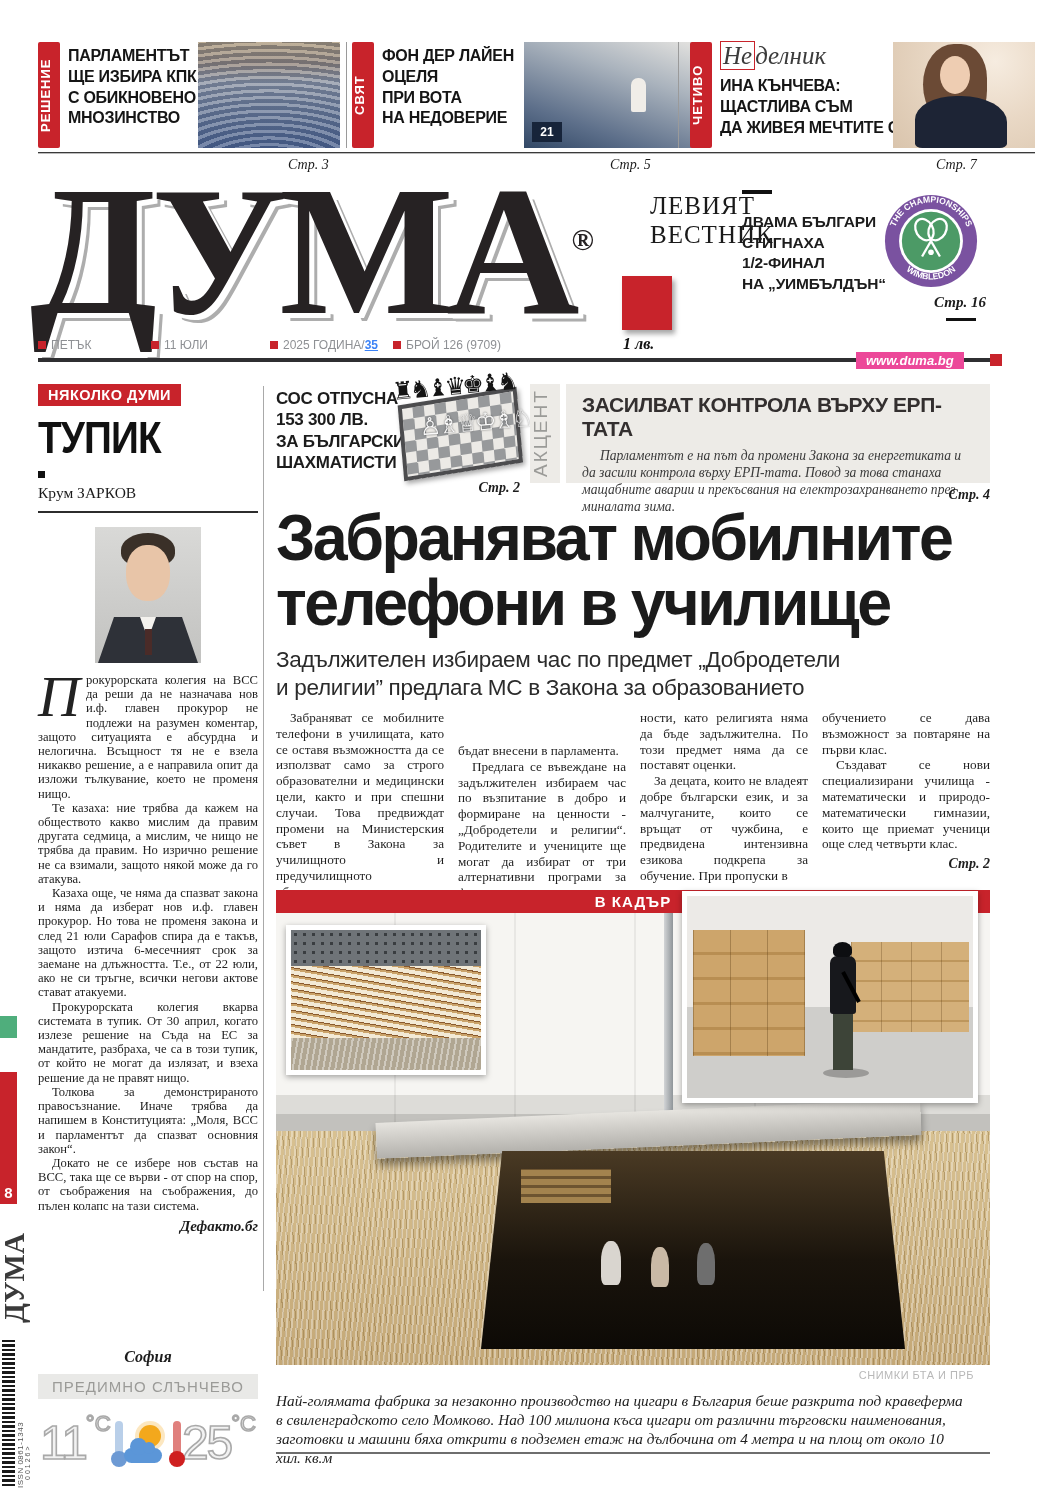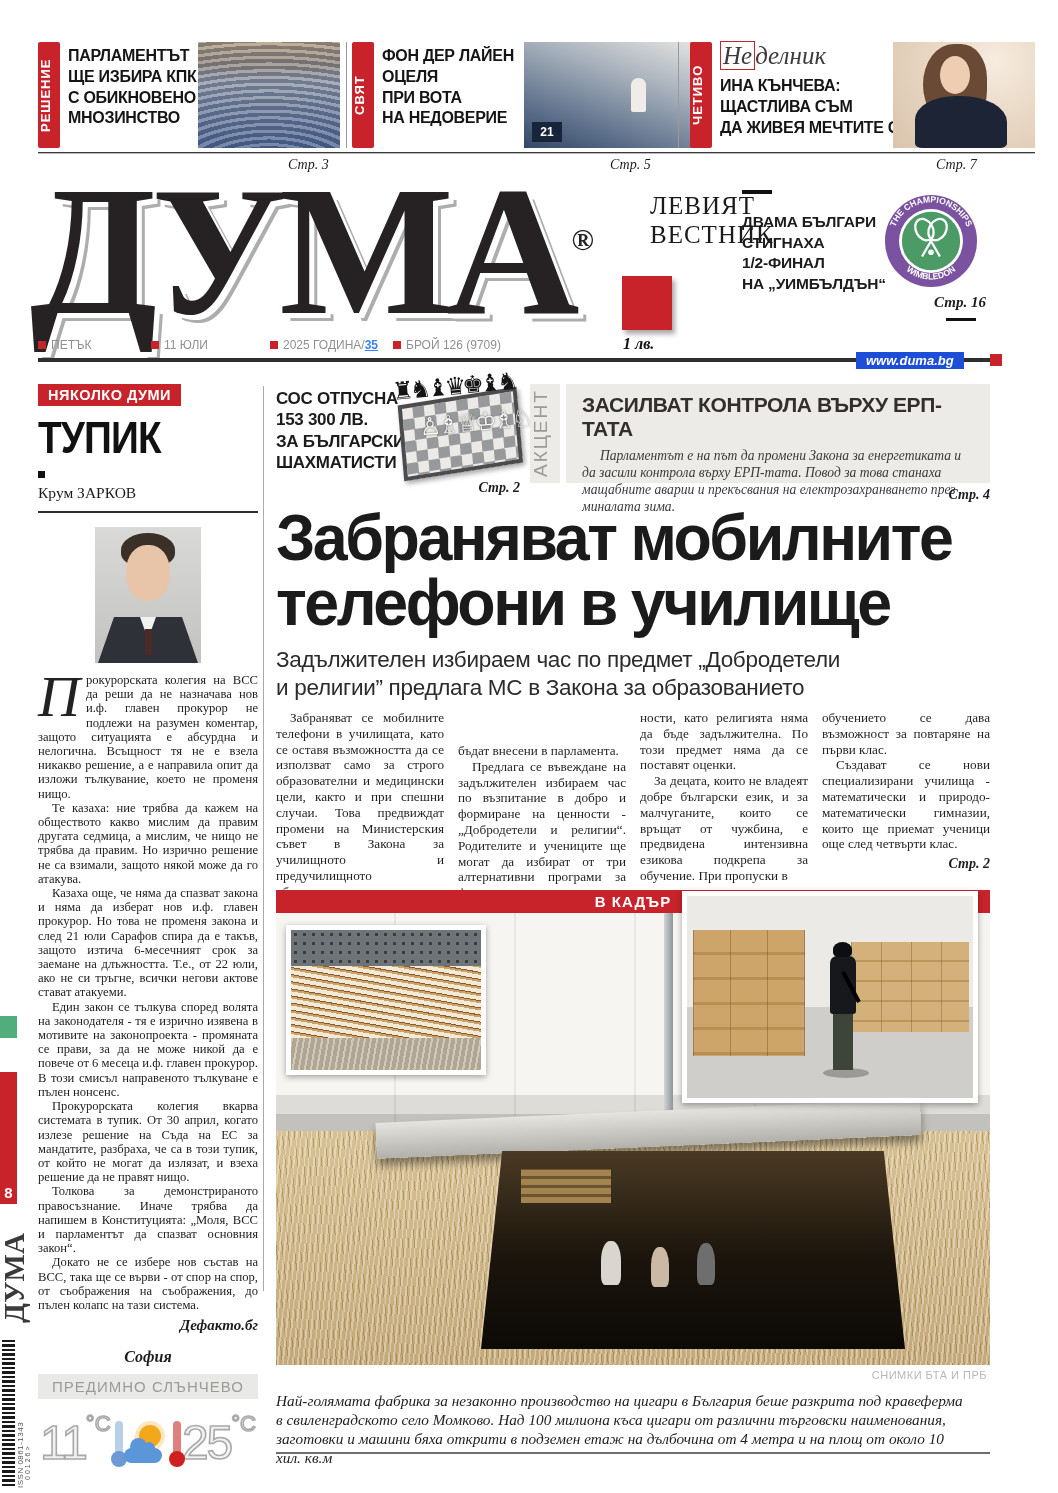--- a/index.html
+++ b/index.html
@@ -52,21 +52,21 @@
                 font-style:italic; font-weight:bold; font-size:15px; }
   .promo-page-dash { left:946px; top:318px; width:30px; height:3px; background:#111; }
 
   .dateline { left:38px; top:338px; width:952px; height:16px; font-size:12px; color:#8e9094; }
   .d-item { position:absolute; top:0; display:flex; align-items:center; gap:5px; }
   .d-bullet { width:8px; height:8px; background:#c8232b; display:inline-block; }
   .d-red { color:#3b82f6;text-decoration:underline; }
   .d-price { position:absolute; left:585px; top:-3px; color:#111; font-family:"Liberation Serif", serif;
              font-style:italic; font-weight:bold; font-size:16px; }
   .main-rule { left:38px; top:358px; width:952px; height:4px; background:#2f2f31; }
-  .site-label { left:856px; top:352px; height:17px; background:#1d4ed8; color:#fff; font-style:italic; font-weight:bold;
+  .site-label { left:856px; top:352px; height:17px; background:#ec4899; color:#fff; font-style:italic; font-weight:bold;
                 font-size:13px; padding:1px 10px; }
   .site-sq { left:990px; top:354px; width:12px; height:12px; background:#c8232b; }
 
   
   .opinion { left:38px; top:384px; width:220px; }
   .rubric { display:inline-block; background:#c8232b; color:#fff; font-weight:bold; font-size:14.5px;
             letter-spacing:.5px; padding:3px 10px; }
   .op-title { margin-top:7px; font-weight:bold; font-size:44px; letter-spacing:-1px; transform:scaleX(.88);
               transform-origin:left; color:#111; }
   .op-bullet { width:7px; height:7px; background:#111; margin-top:8px; }
@@ -170,21 +170,21 @@
   .boxes-r { position:absolute; right:4px; top:46px; width:118px; height:90px;
              background:repeating-linear-gradient(90deg, rgba(90,60,20,.3) 0 1px, transparent 1px 30px),
                         repeating-linear-gradient(180deg,#d4b07a 0 18px,#bd965c 18px 20px); }
   .officer { position:absolute; left:136px; top:46px; width:40px; height:140px; }
   .of-helmet { position:absolute; left:10px; top:0; width:19px; height:15px; background:#0d0e11; border-radius:50% 50% 30% 30%; }
   .of-body { position:absolute; left:7px; top:14px; width:26px; height:58px; background:#17181c; border-radius:7px 7px 3px 3px; }
   .of-legs { position:absolute; left:10px; top:70px; width:20px; height:58px; background:#3d4438; }
   .of-gun { position:absolute; left:26px; top:28px; width:4px; height:34px; background:#000; transform:rotate(-28deg); }
   .of-shadow { position:absolute; left:0px; top:126px; width:46px; height:10px; background:rgba(0,0,0,.25); border-radius:50%; }
 
-  .credit { left:273px; top:1369px; width:714px; text-align:right; font-size:11px; letter-spacing:.5px; color:#b8b8b8; }
+  .credit { left:260px; top:1369px; width:714px; text-align:right; font-size:11px; letter-spacing:.5px; color:#b8b8b8; }
   .caption { left:276px; top:1391px; width:690px; font-family:"Liberation Serif", serif; font-style:italic;
              font-size:15.3px; line-height:19px; color:#1e1e1e; }
   .bottom-rule { left:276px; top:1452px; width:714px; height:2px; background:#6e6e6e; }
 
   
   .weather { left:38px; top:1326px; width:220px; text-align:center;margin-top:22px; }
   .w-city { font-family:"Liberation Serif", serif; font-style:italic; font-weight:bold; font-size:16px; }
   .w-cond { margin-top:8px; background:#e9e9e7; color:#9b9b98; font-size:15px; letter-spacing:1px; padding:4px 0; }
   .w-row { margin-top:14px; display:flex; align-items:flex-end; justify-content:space-between; padding:0 2px; }
   .w-temp { font-size:48px; line-height:1; color:#f2f2f2; -webkit-text-stroke:1.6px #a9a9a9; letter-spacing:-2px; }
@@ -338,21 +338,20 @@
       <div class="z-hair"></div>
       <div class="z-face"></div>
       <div class="z-suit"></div>
       <div class="z-shirt"></div>
       <div class="z-tie"></div>
     </div>
     <div class="op-body">
       <p class="first"><span class="dropcap">П</span><span>рокурорската колегия на ВСС да реши да не назначава нов и.ф. главен прокурор не подлежи на разумен коментар, защото ситуацията е абсурдна и нелогична. Всъщност тя не е взела никакво решение, а е направила опит да изложи тълкувание, което не променя нищо.</span></p>
       <p>Те казаха: ние трябва да кажем на обществото какво мислим да правим другата седмица, а мислим, че нищо не трябва да правим. Но изрично решение не са взимали, защото някой може да го атакува.</p>
       <p>Казаха още, че няма да спазват закона и няма да изберат нов и.ф. главен прокурор. Но това не променя закона и след 21 юли Сарафов спира да е такъв, защото изтича 6-месечният срок за заемане на длъжността. Т.е., от 22 юли, ако не си тръгне, всички негови актове стават атакуеми.</p>
-      <p>Един закон се тълкува според волята на законодателя - тя е изрично изявена в мотивите на законопроекта - промяната се прави, за да не може никой да е повече от 6 месеца и.ф. главен прокурор. В този смисъл направеното тълкуване е пълен нонсенс.</p>
       <p>Прокурорската колегия вкарва системата в тупик. От 30 април, когато излезе решение на Съда на ЕС за мандатите, разбраха, че са в този тупик, от който не могат да излязат, и взеха решение да не правят нищо.</p>
       <p>Толкова за демонстрираното правосъзнание. Иначе трябва да напишем в Конституцията: „Моля, ВСС и парламентът да спазват основния закон“.</p>
       <p>Докато не се избере нов състав на ВСС, така ще се върви - от спор на спор, от съображения на съображения, до пълен колапс на тази система.</p>
     </div>
     <div class="op-source">Дефакто.бг</div>
   </div>
 
   <div class="abs col-divider"></div>
 
   <div class="abs chess">

